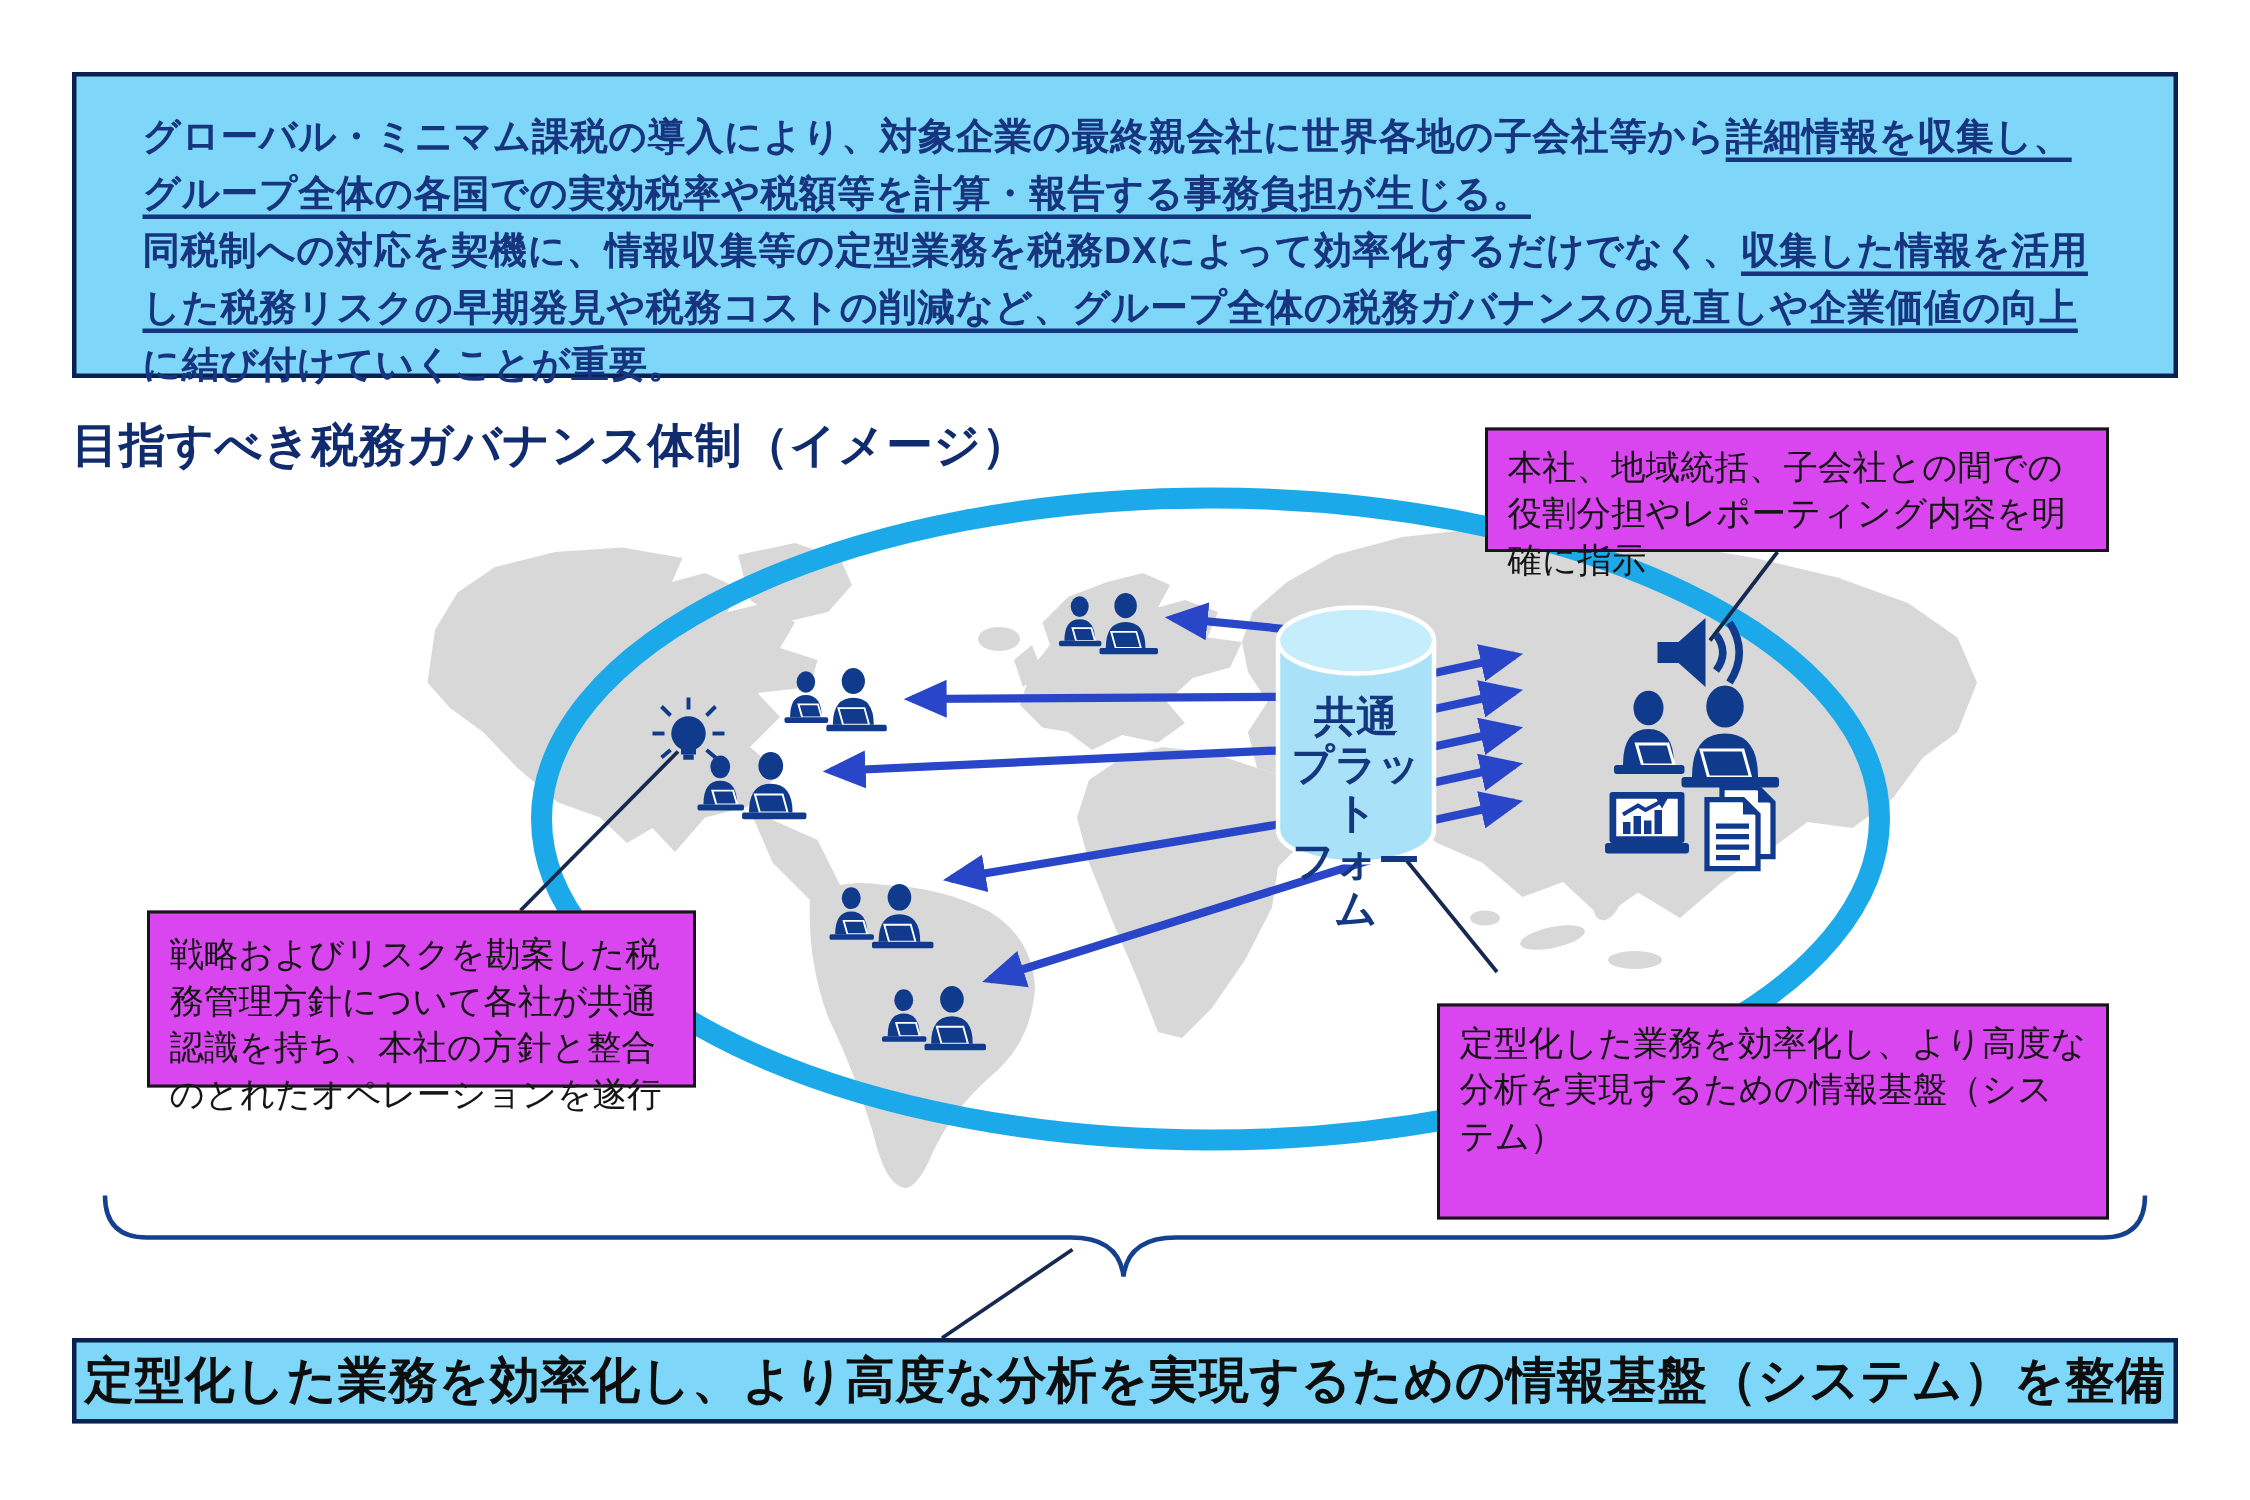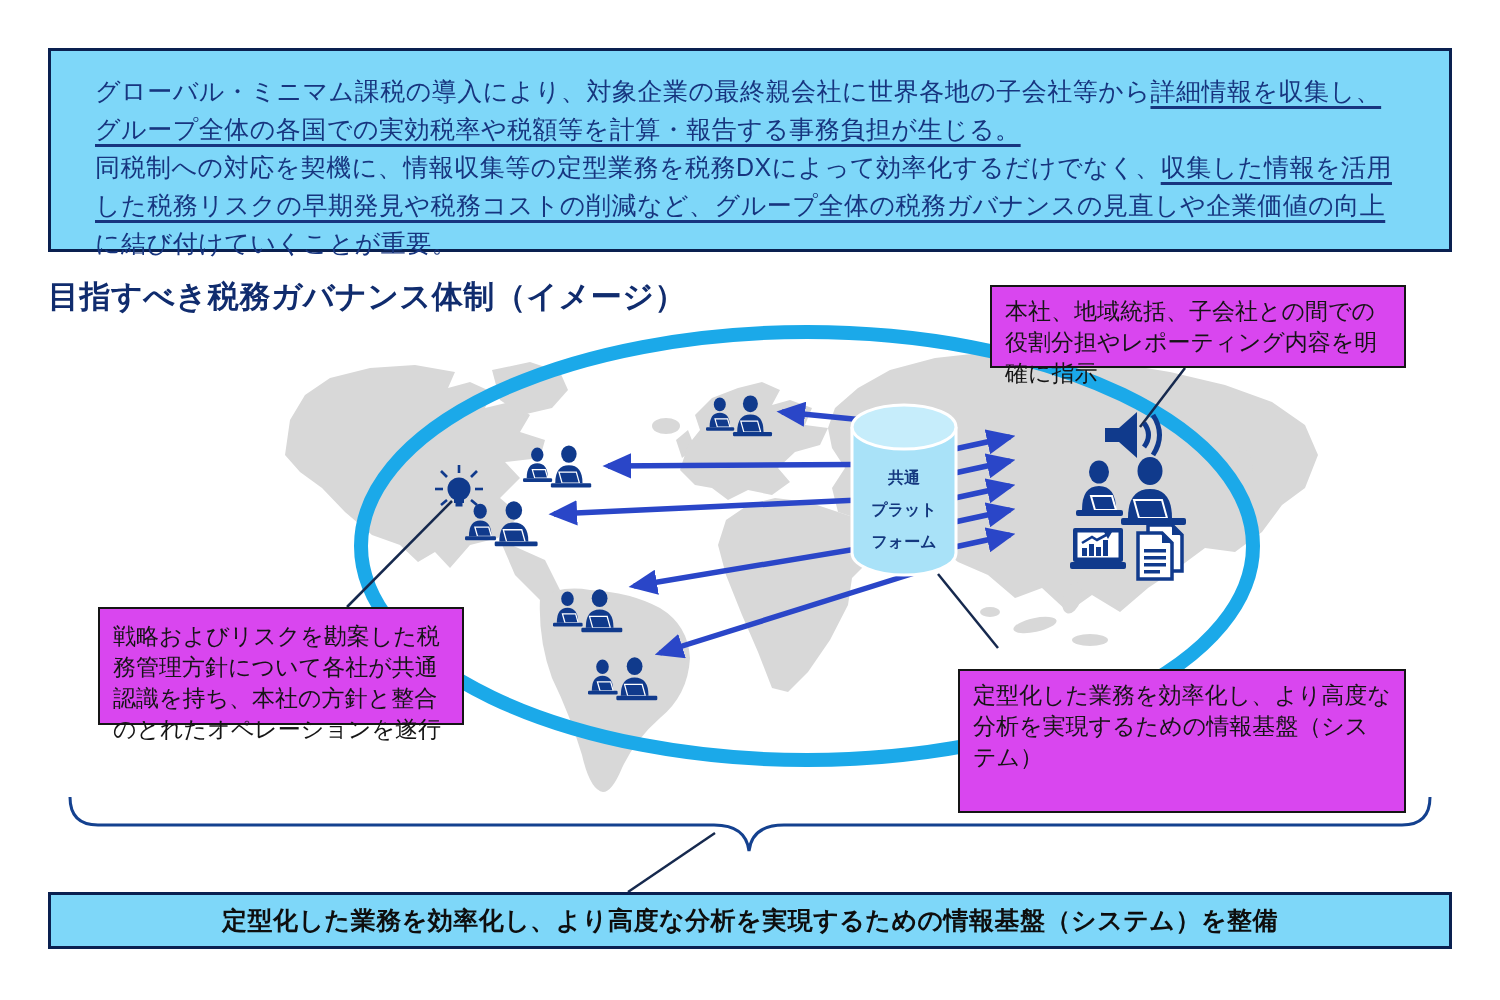--- a/index.html
+++ b/index.html
@@ -10,21 +10,21 @@
   }
   .abs{position:absolute; box-sizing:border-box;}
   #diagram-svg{position:absolute; left:0; top:0; z-index:1;}
   .overlay{z-index:2;}
 
   
   .intro-box{
     left:48px; top:48px; width:1404px; height:204px;
     background:#7ED7F9; border:3px solid #0A2050;
     padding:21px 44px 0 44px;
-    color:#17357F; font-weight:normal; font-size:25px; line-height:38px;
+    color:#17357F; font-weight:bold; font-size:25px; line-height:38px;
     letter-spacing:0.5px;
   }
   .intro-box p{margin:0;}
   .u{text-decoration:underline; text-decoration-thickness:2.5px; text-underline-offset:6px;}
 
   
   .section-title{
     left:48px; top:281px; width:700px;
     color:#102C6E; font-weight:bold; font-size:31px; line-height:32px;
     letter-spacing:0.5px;
@@ -37,31 +37,31 @@
     padding:9px 13px;
   }
   .callout-hq{left:990px; top:285px; width:416px; height:83px;}
   .callout-strategy{left:98px; top:607px; width:366px; height:118px; padding-top:12px;font-family:Liberation Serif, serif;}
   .callout-system{left:958px; top:669px; width:448px; height:144px;}
   .callout .line{display:block;}
 
   
   .platform-label{
     left:850px; top:462px; width:108px;
-    color:#14387F; font-weight:600; font-size:16px; line-height:32px;
+    color:#14387F; font-weight:600; font-size:28px; line-height:32px;
     text-align:center;
   }
   .platform-label span{display:block;}
 
   
   .bottom-bar{
     left:48px; top:892px; width:1404px; height:57px;
     background:#7ED7F9; border:3px solid #0A2050;
     display:flex; align-items:center; justify-content:center;
-    color:#0E0E0E; font-weight:bold; font-size:25px; letter-spacing:0.5px;
+    color:#0E0E0E; font-weight:bold; font-size:33px; letter-spacing:0.5px;
   }
 </style>
 </head>
 <body>
 
 <div class="page">
 
   <svg id="diagram-svg" width="1500" height="1000" viewBox="0 0 1500 1000">
     <defs>
       <marker id="ah" markerWidth="5.2" markerHeight="4.6" refX="4.2" refY="2.3" orient="auto" markerUnits="strokeWidth">

